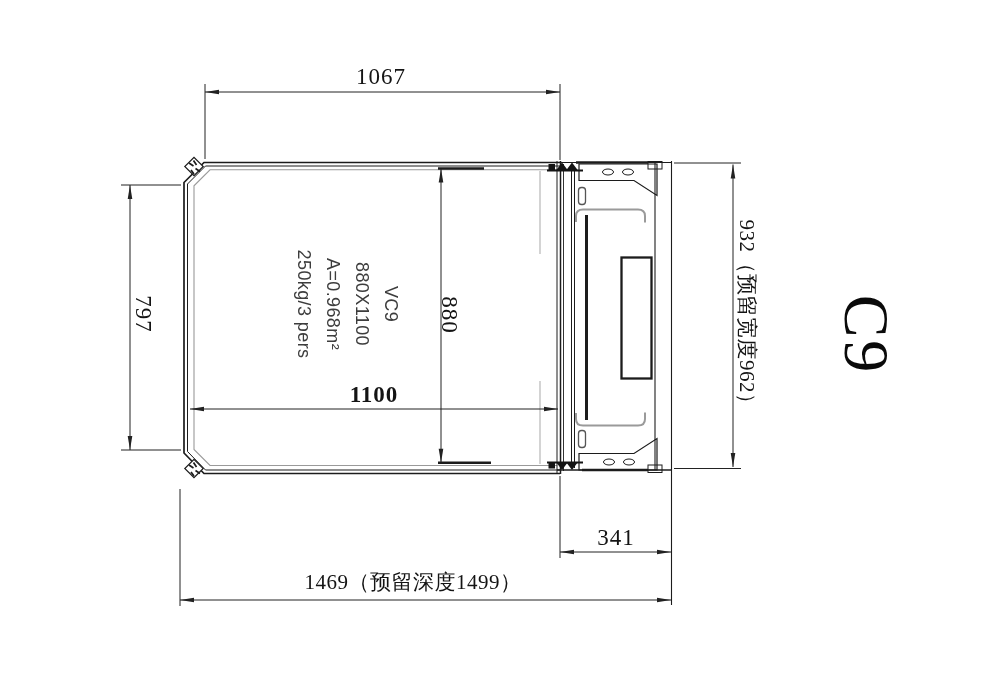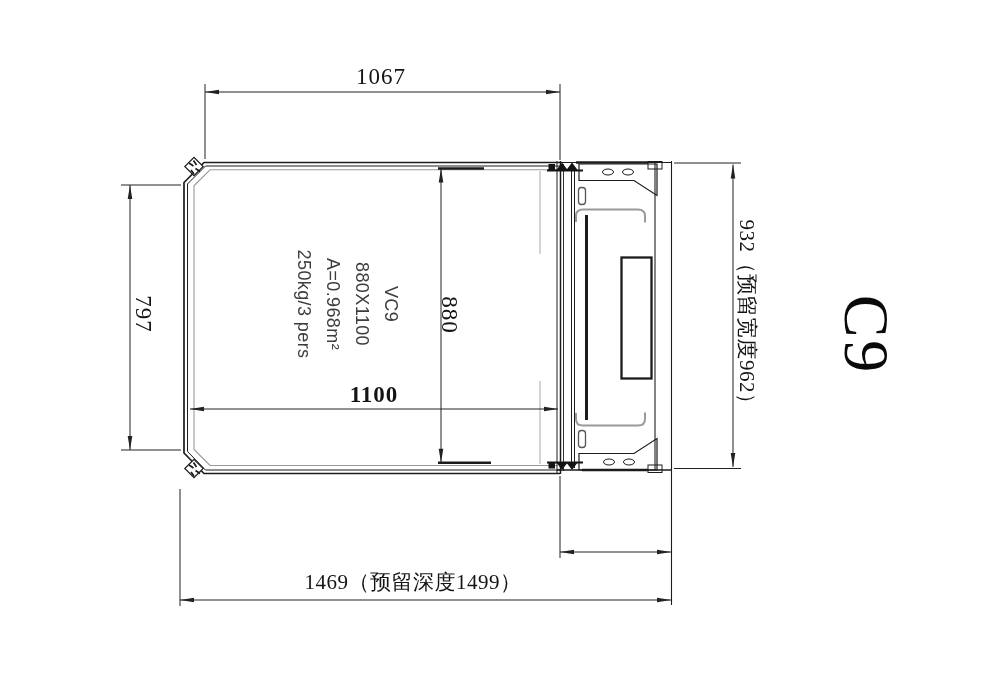--- a/index.html
+++ b/index.html
@@ -161,20 +161,21 @@
   </svg>
 
   <div class="label dim" style="left:326px;top:64px;width:110px;">1067</div>
 
   <div class="label dim rot90" style="left:88px;top:301px;width:110px;">797</div>
 
   <div class="label dim rot90" style="left:394px;top:302px;width:110px;">880</div>
 
   <div class="label dim" style="left:319px;top:382px;width:110px;font-weight:bold;">1100</div>
 
+  <div class="label dim" style="left:561px;top:525px;width:110px;">341</div>
 
   <div class="label dim dim-cn" style="left:283px;top:568px;width:260px;text-align:center;">1469（预留深度1499）</div>
 
   <div class="label dim dim-cn rot90" style="left:627px;top:303px;width:240px;">932（预留宽度962）</div>
 
   <div class="label cabin-info" style="left:286px;top:245px;width:120px;height:118px;">
     <div>VC9</div>
     <div>880X1100</div>
     <div>A=0.968m²</div>
     <div>250kg/3 pers</div>

